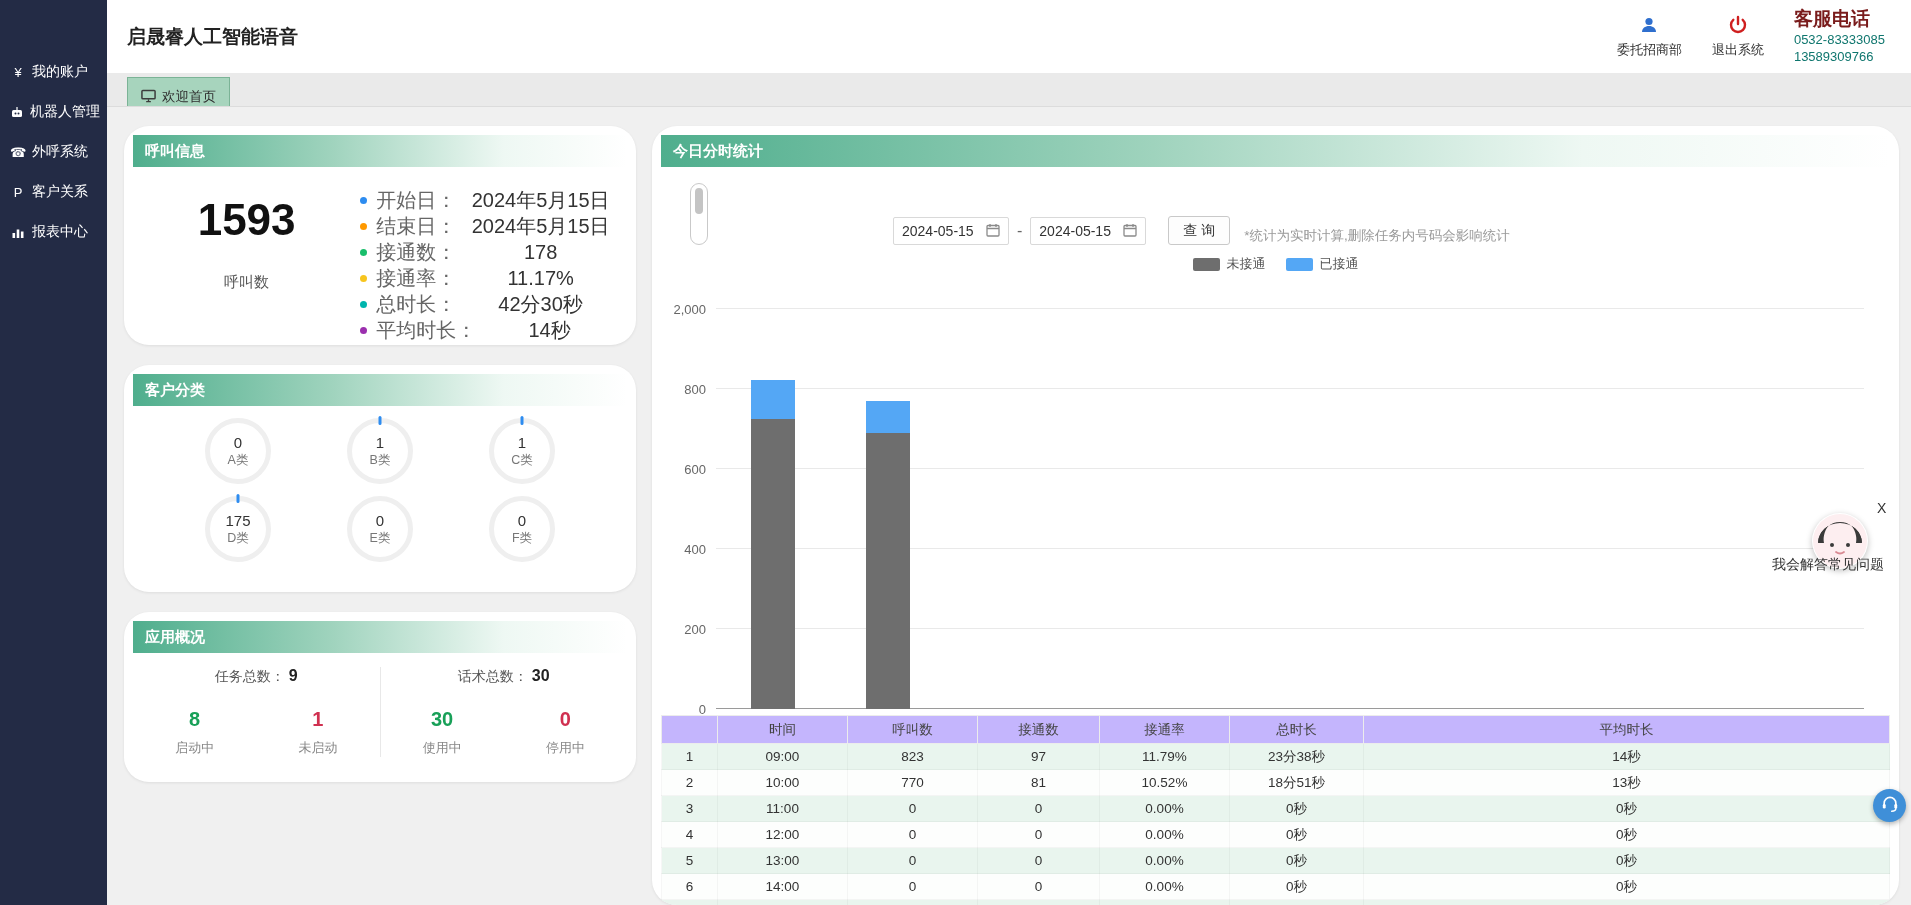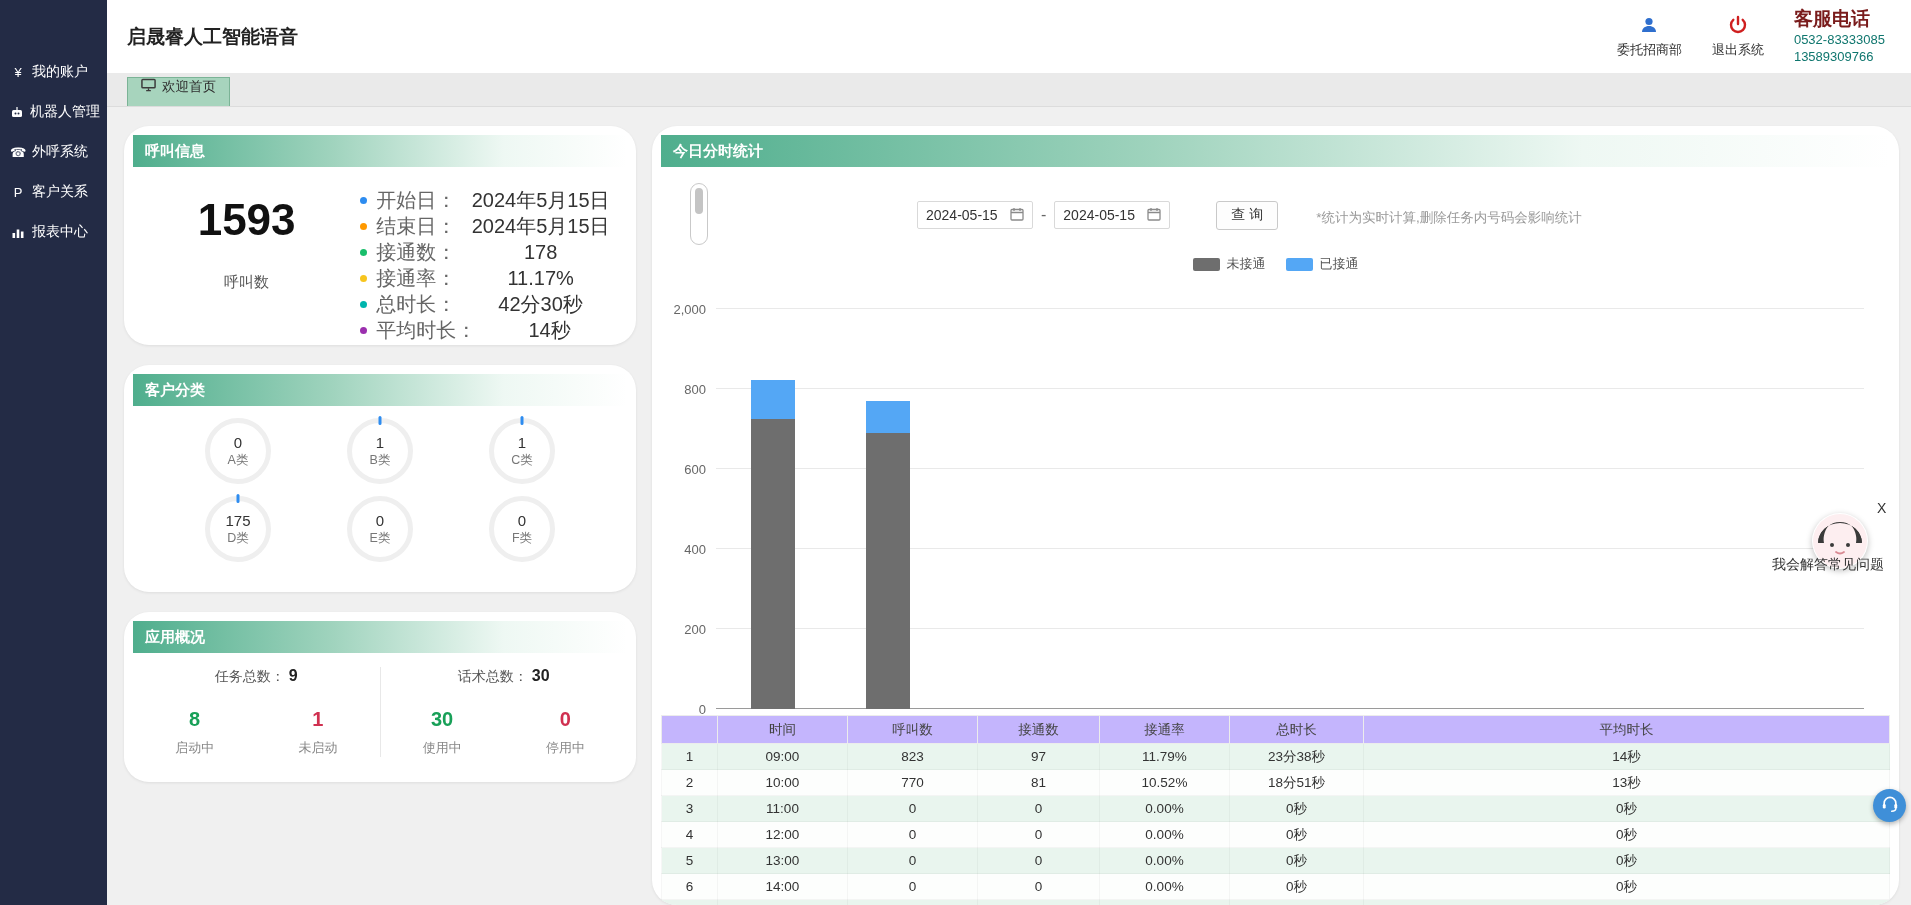--- a/index.html
+++ b/index.html
@@ -16,21 +16,21 @@
   .main { flex:1; display:flex; flex-direction:column; min-width:0; }
   .topbar { height:73px; background:#fff; display:flex; align-items:center; padding:0 26px 0 20px; }
   .app-title { font-size:19px; font-weight:bold; color:#222; }
   .topbar-right { margin-left:auto; display:flex; align-items:center; gap:30px; }
   .top-action { display:flex; flex-direction:column; align-items:center; gap:3px; font-size:13px; color:#333; cursor:pointer; }
   .service-block { line-height:1.3; }
   .service-title { font-weight:bold; font-size:19px; color:#7a1c1c; }
   .service-num { font-size:13px; color:#0f766e; }
 
   .tabstrip { height:34px; background:#eaeaea; border-bottom:1px solid #dcdcdc; display:flex; align-items:flex-end; padding-left:20px; }
-  .tab { height:29px; background:#a7d4bd; border:1px solid #7bb396; border-bottom:none; display:flex; align-items:flex-start; gap:6px; padding:0 13px; font-size:13.5px; color:#2f2f2f; cursor:pointer; }
+  .tab { height:29px; background:#a7d4bd; border:1px solid #7bb396; border-bottom:none; display:flex; align-items:flex-end; gap:6px; padding:0 13px; font-size:13.5px; color:#2f2f2f; cursor:pointer; }
 
   .content { flex:1; display:flex; gap:16px; padding:19px 12px 0 17px; overflow:hidden; background:#f0f0f0; }
 
   .card { background:#fff; box-shadow:0 1px 3px rgba(0,0,0,.08); padding:9px;border-radius:25px; }
   .card-header { height:32px; line-height:32px; padding-left:12px; color:#fff; font-weight:bold; font-size:15px;
       background:linear-gradient(90deg,#4fae8d 0%,#9fd3bd 40%,#eef8f3 75%,#ffffff 100%); }
 
   
   .left-col { width:512px; flex-shrink:0; display:flex; flex-direction:column; gap:20px; height:100%; }
 
@@ -69,21 +69,21 @@
   .ann-list { padding:4px 8px 0; }
   .ann-item { padding:12px 0 13px; border-bottom:1px solid #f0f0f0; font-size:13.5px; white-space:nowrap; overflow:hidden; }
   .ann-tag-new { color:#e03e3e; font-weight:bold; margin-right:9px; }
   .ann-text-strong { color:#333; font-weight:bold; }
   .ann-tag-gray { color:#999; margin-right:9px; }
   .ann-text-gray { color:#888; }
 
   
   .right-card { flex:1; display:flex; flex-direction:column; overflow:hidden; }
 
-  .toolbar { display:flex; align-items:center; margin-top:16px;gap:24px; }
+  .toolbar { display:flex; align-items:flex-end; margin-top:16px; }
   .v-slider { width:18px; height:62px; border:1px solid #c9c9c9; border-radius:9px; margin-left:29px; position:relative; flex-shrink:0; }
   .v-thumb { position:absolute; top:4px; left:50%; transform:translateX(-50%); width:8px; height:26px; background:#c4c4c4; border-radius:4px; cursor:grab; }
   .date-group { display:flex; align-items:center; gap:8px; margin-left:185px; margin-top:2px; }
   .date-input { width:116px; height:28px; border:1px solid #d9d9d9; border-radius:2px; background:#fff; display:flex; align-items:center; justify-content:space-between; padding:0 8px; font-size:14px; color:#333; cursor:pointer; }
   .date-sep { color:#666; }
   .query-btn { margin-left:22px; margin-top:2px; height:29px; padding:0 14px; border:1px solid #c9c9c9; border-radius:3px; background:#fdfdfd; font-size:14px; color:#333; cursor:pointer; }
   .note { margin-left:14px; margin-top:8px; font-size:13.5px; color:#999; }
 
   .legend { display:flex; justify-content:center; align-items:center; gap:20px; margin-top:10px; height:18px; }
   .legend-item { display:flex; align-items:center; gap:7px; font-size:13px; color:#555; }

